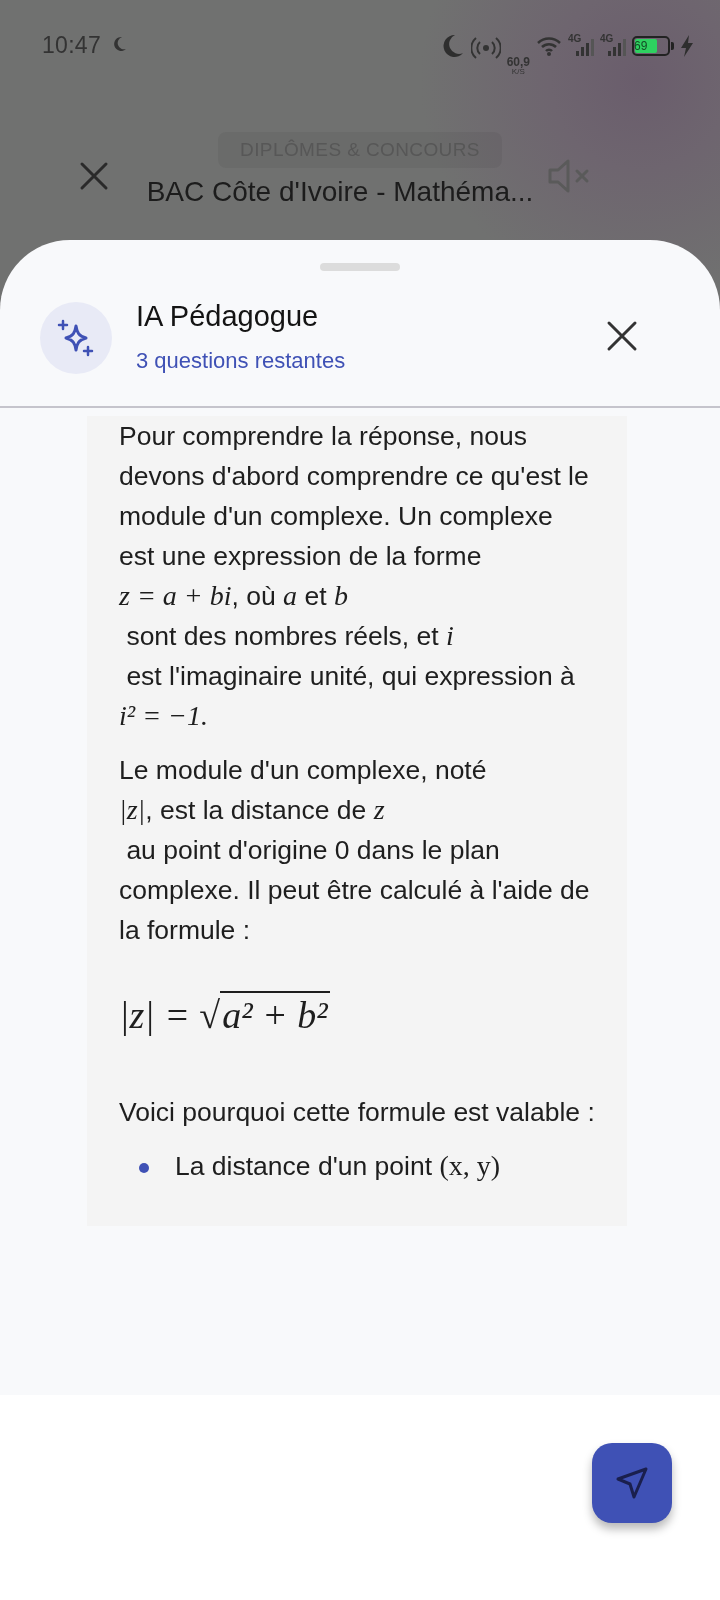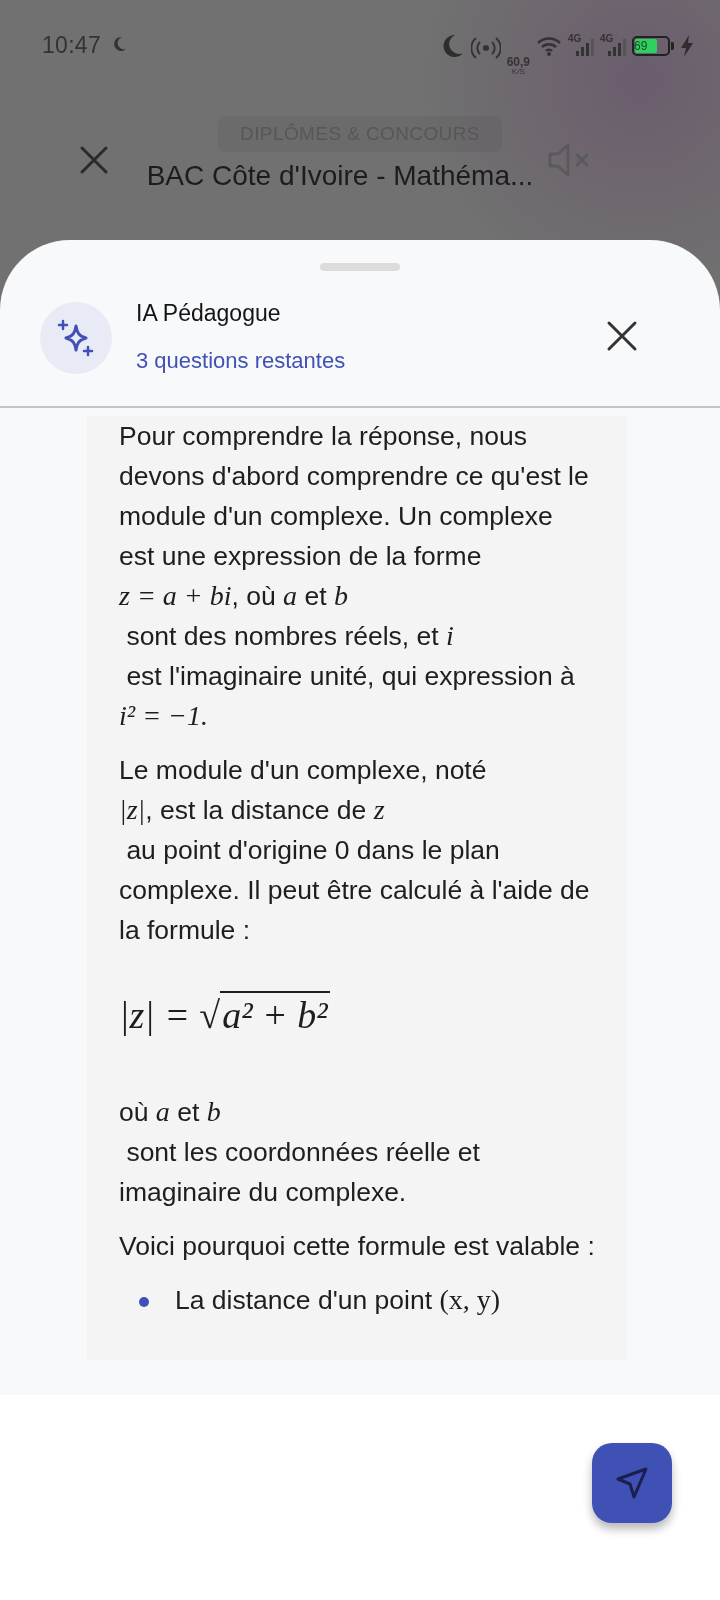--- a/index.html
+++ b/index.html
@@ -23,35 +23,35 @@
     .sig { display: inline-flex; flex-direction: column; font-size: 10px; color: #333; line-height: 1; position: relative; width: 26px; height: 24px; }
     .sig .lbl { position: absolute; left: 0; top: 0; font-size: 10px; font-weight: bold; }
     .sig .bars { position: absolute; right: 0; bottom: 2px; display: flex; align-items: flex-end; gap: 2px; }
     .sig .bars i { display: block; width: 3px; background: #333; }
     .battery { position: relative; width: 38px; height: 20px; border: 2px solid #222; border-radius: 5px; padding: 1px; }
     .battery .fill { width: 69%; height: 100%; background: #2ed160; border-radius: 2px; }
     .battery .pct { position: absolute; left: 0; right: 0; top: 0; bottom: 0; font-size: 12px; line-height: 16px; color: #134b25; }
     .battery-nub { width: 3px; height: 8px; background: #222; margin-left: -5px; border-radius: 0 2px 2px 0; }
 
     
-    .bg-header { position: absolute; top: 94px; left: 0; width: 680px; height: 120px; }
+    .bg-header { position: absolute; top: 110px; left: 0; width: 680px; height: 120px; }
     .bg-close { position: absolute; left: 78px; top: 50px; width: 32px; height: 32px; }
     .bg-category { position: absolute; left: 218px; top: 22px; width: 284px; height: 36px; border-radius: 8px;
       background: rgba(0,0,0,0.05); color: #575757; font-size: 19px; text-align: center; line-height: 36px; letter-spacing: 0.4px; }
     .bg-title { position: absolute; left: 0; right: 0; top: 66px; text-align: center; font-size: 28px; color: #1c1c1c; }
     .bg-mute { position: absolute; right: 84px; top: 48px; width: 50px; height: 36px; }
 
     
     .sheet { position: absolute; top: 240px; left: 0; width: 720px; height: 1360px; background: #f8f9fb;
       border-radius: 70px 70px 0 0; overflow: hidden; }
     .drag-handle { position: absolute; top: 23px; left: 320px; width: 80px; height: 8px; border-radius: 4px; background: #dcdcdc; }
     .sheet-header { position: absolute; top: 60px; left: 0; width: 720px; height: 100px; }
     .ai-avatar { position: absolute; left: 40px; top: 2px; width: 72px; height: 72px; border-radius: 50%; background: #e8eaf6;
       display: flex; align-items: center; justify-content: center; }
-    .sheet-title { position: absolute; left: 136px; top: 0; font-size: 23px; color: #141414; }
+    .sheet-title { position: absolute; left: 136px; top: 0; font-size: 29px; color: #141414; }
     .sheet-sub { position: absolute; left: 136px; top: 48px; font-size: 22px; color: #3f51b5; }
     .sheet-close { position: absolute; right: 80px; top: 18px; width: 36px; height: 36px; }
     .sheet-divider { position: absolute; top: 166px; left: 0; width: 720px; height: 2px; background: #c5c4cc; }
 
     
     .messages { position: absolute; top: 168px; left: 0; width: 720px; height: 987px; overflow: hidden; margin-left: 47px; }
     .bubble { position: absolute; top: 8px; left: 40px; width: 540px; background: #f4f4f4; padding: 0 32px 40px 32px;
       color: #1e1e1e; font-size: 26.5px; line-height: 40px; }
     .bubble p { margin-bottom: 14px; }
     .m { font-family: "Liberation Serif", "DejaVu Serif", serif; font-style: italic; font-size: 28px; }
@@ -178,26 +178,20 @@
         <p>
           <span>Le module d'un complexe, noté</span><br>
           <span class="m">|z|</span><span>, est la distance de</span>
           <span class="m">z</span><br>
           &nbsp;<span>au point d'origine 0 dans le plan complexe. Il peut être calculé à l'aide de la formule :</span>
         </p>
         <div class="display-math">
           <span class="it">|z| = </span><span>√</span><span class="sqrt it">a² + b²</span>
         </div>
         <p>
-          <span>où</span>
-          <span class="m">a</span> <span>et</span>
-          <span class="m">b</span><br>
-          &nbsp;<span>sont les coordonnées réelle et imaginaire du complexe.</span>
-        </p>
-        <p>
           <span>Voici pourquoi cette formule est valable :</span>
         </p>
         <ul class="bullet-list">
           <li>
             <span>La distance d'un point</span>
             <span class="mr">(x, y)</span>
           </li>
         </ul>
       </div>
     </div>

